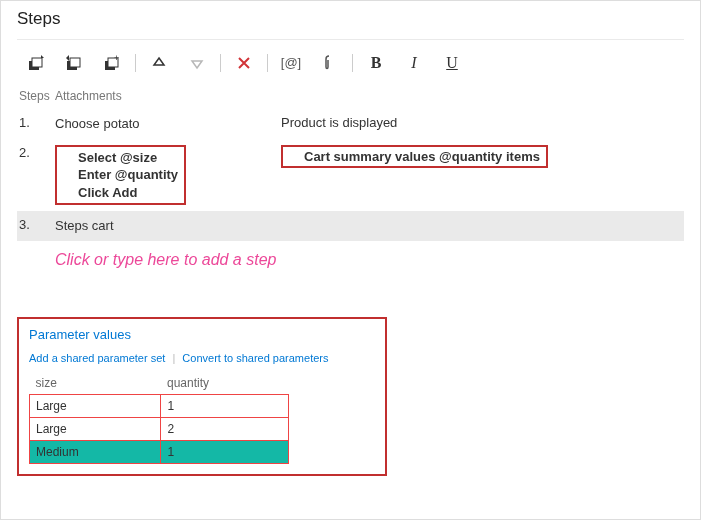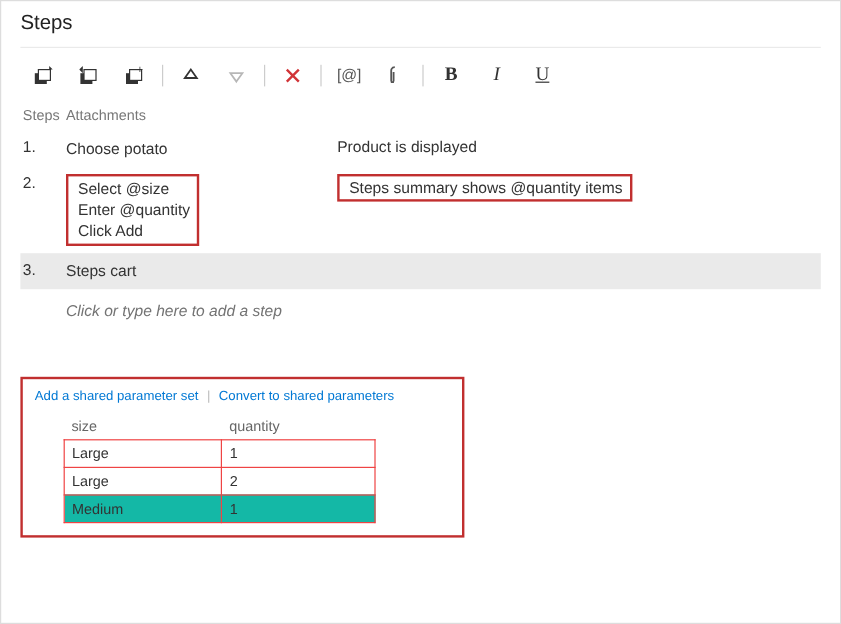--- a/index.html
+++ b/index.html
@@ -70,29 +70,30 @@
     align-items:flex-start;
     padding:6px 0 6px 2px;
     font-size:13px;
   }
   .row.sel { background:#eaeaea; }
   .row .num { width:36px; }
   .row .act { width:226px; line-height:1.35; white-space:pre-line; }
   .row .exp { width:328px; }
   .hlbox {
     border:2px solid #c12f2f;
-    padding:2px 6px 2px 8px;
+    padding:2px 6px 2px 21px;
     display:inline-block;
+    font-weight:bold;
   }
 
   .addrow {
     padding:10px 0 0 38px;
     font-style:italic;
-    color:#737373;
-    font-size:13px;
+    color:#ec4899;
+    font-size:16px;
     cursor:text;
   }
 
   .params-block {
     margin-top:48px;
     border:2px solid #c12f2f;
     padding:8px 10px 10px 10px;
     width:370px;
   }
   .params-title {
@@ -108,21 +109,20 @@
     color:#0078d4;
     text-decoration:none;
     cursor:pointer;
   }
   .lsep { color:#bbb; margin:0 4px; }
 
   table.ptable {
     border-collapse:collapse;
     width:260px;
     font-size:12px;
-    margin-left:24px;
   }
   table.ptable th {
     text-align:left;
     font-weight:400;
     color:#666;
     padding:4px 6px;
     border:none;
   }
   table.ptable td {
     border:1px solid #ef4444;
@@ -205,31 +205,32 @@
   <div class="num">1.</div>
   <div class="act">Choose potato</div>
   <div class="exp">Product is displayed</div>
 </div>
 
 <div class="row">
   <div class="num">2.</div>
   <div class="act"><span class="hlbox">Select @size
 Enter @quantity
 Click Add</span></div>
-  <div class="exp"><span class="hlbox">Steps summary shows @quantity items</span></div>
+  <div class="exp"><span class="hlbox">Cart summary values @quantity items</span></div>
 </div>
 
 <div class="row sel">
   <div class="num">3.</div>
   <div class="act">Steps cart</div>
 </div>
 
 <div class="addrow">Click or type here to add a step</div>
 
 <div class="params-block">
+  <div class="params-title">Parameter values</div>
   <div class="params-links">
     <a>Add a shared parameter set</a>
     <span class="lsep">|</span>
     <a>Convert to shared parameters</a>
   </div>
   <table class="ptable">
     <tbody>
         <tr>
       <th>size</th>
       <th>quantity</th>

